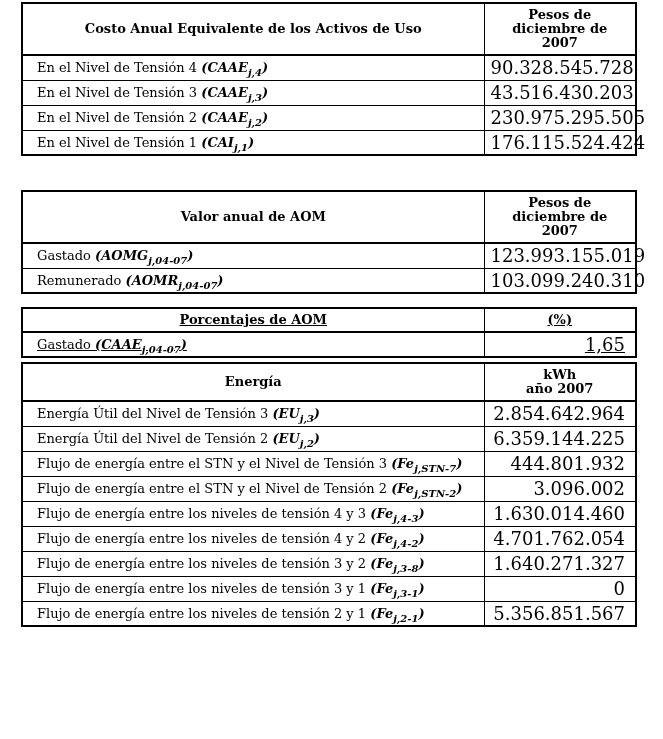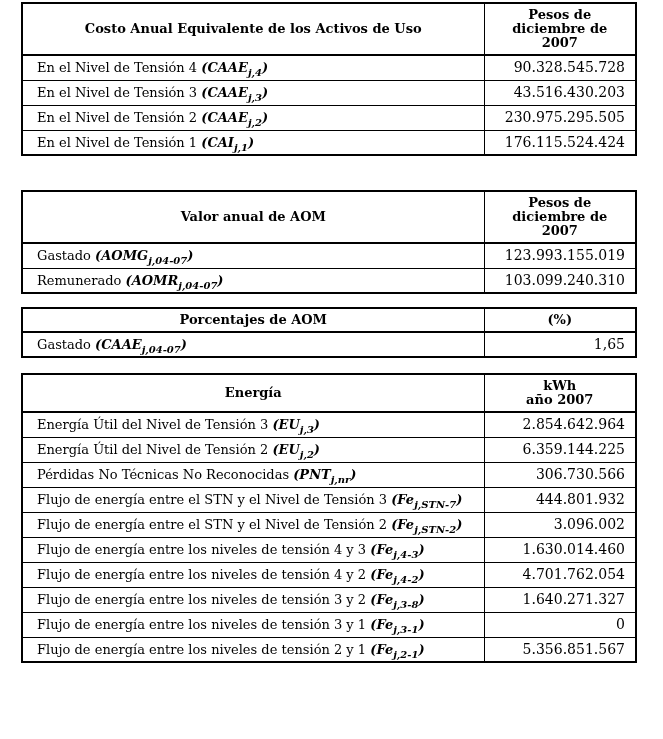--- a/index.html
+++ b/index.html
@@ -46,41 +46,41 @@
   }
   td.label-cell {
     font-size: 13px;
     line-height: 15px;
     padding: 4px 8px 4px 14px;
     text-align: left;
     vertical-align: middle;
     height: 25px;
   }
   td.value-cell {
-    font-size: 14px;
+    font-size: 18px;
     line-height: 15px;
     padding: 4px 10px 4px 6px;
     text-align: right;
     vertical-align: middle;
     height: 25px;
   }
   .var {
     font-weight: bold;
     font-style: italic;
   }
   .var sub {
     font-size: 10px;
     font-weight: bold;
     font-style: italic;
     line-height: 0;
   }
   
   table.t0 { margin-bottom: 34px; }
   table.t1 { margin-bottom: 13px; }
-  table.t2 { margin-bottom: 15px; }
+  table.t2 { margin-bottom: 4px; text-decoration: underline; }
 </style>
 </head>
 <body>
 
 <div class="page">
   <div id="tables-container">
   <table class="data-table t0">
     <thead>
       <tr>
         <th class="label-col">Costo Anual Equivalente de los Activos de Uso</th>
@@ -162,24 +162,20 @@
   <tr>
     <td class="label-cell"><span class="prefix">Energía Útil del Nivel de Tensión 3 </span><span class="var">(<span class="var-name">EU</span><sub class="var-sub">j,3</sub>)</span></td>
     <td class="value-cell">2.854.642.964</td>
   </tr>
 
   <tr>
     <td class="label-cell"><span class="prefix">Energía Útil del Nivel de Tensión 2 </span><span class="var">(<span class="var-name">EU</span><sub class="var-sub">j,2</sub>)</span></td>
     <td class="value-cell">6.359.144.225</td>
   </tr>
 
-  <tr>
-    <td class="label-cell"><span class="prefix">Pérdidas No Técnicas No Reconocidas </span><span class="var">(<span class="var-name">PNT</span><sub class="var-sub">j,nr</sub>)</span></td>
-    <td class="value-cell">306.730.566</td>
-  </tr>
 
 
   <tr>
     <td class="label-cell"><span class="prefix">Flujo de energía entre el STN y el Nivel de Tensión 3 </span><span class="var">(<span class="var-name">Fe</span><sub class="var-sub">j,STN-7</sub>)</span></td>
     <td class="value-cell">444.801.932</td>
   </tr>
 
   <tr>
     <td class="label-cell"><span class="prefix">Flujo de energía entre el STN y el Nivel de Tensión 2 </span><span class="var">(<span class="var-name">Fe</span><sub class="var-sub">j,STN-2</sub>)</span></td>
     <td class="value-cell">3.096.002</td>

